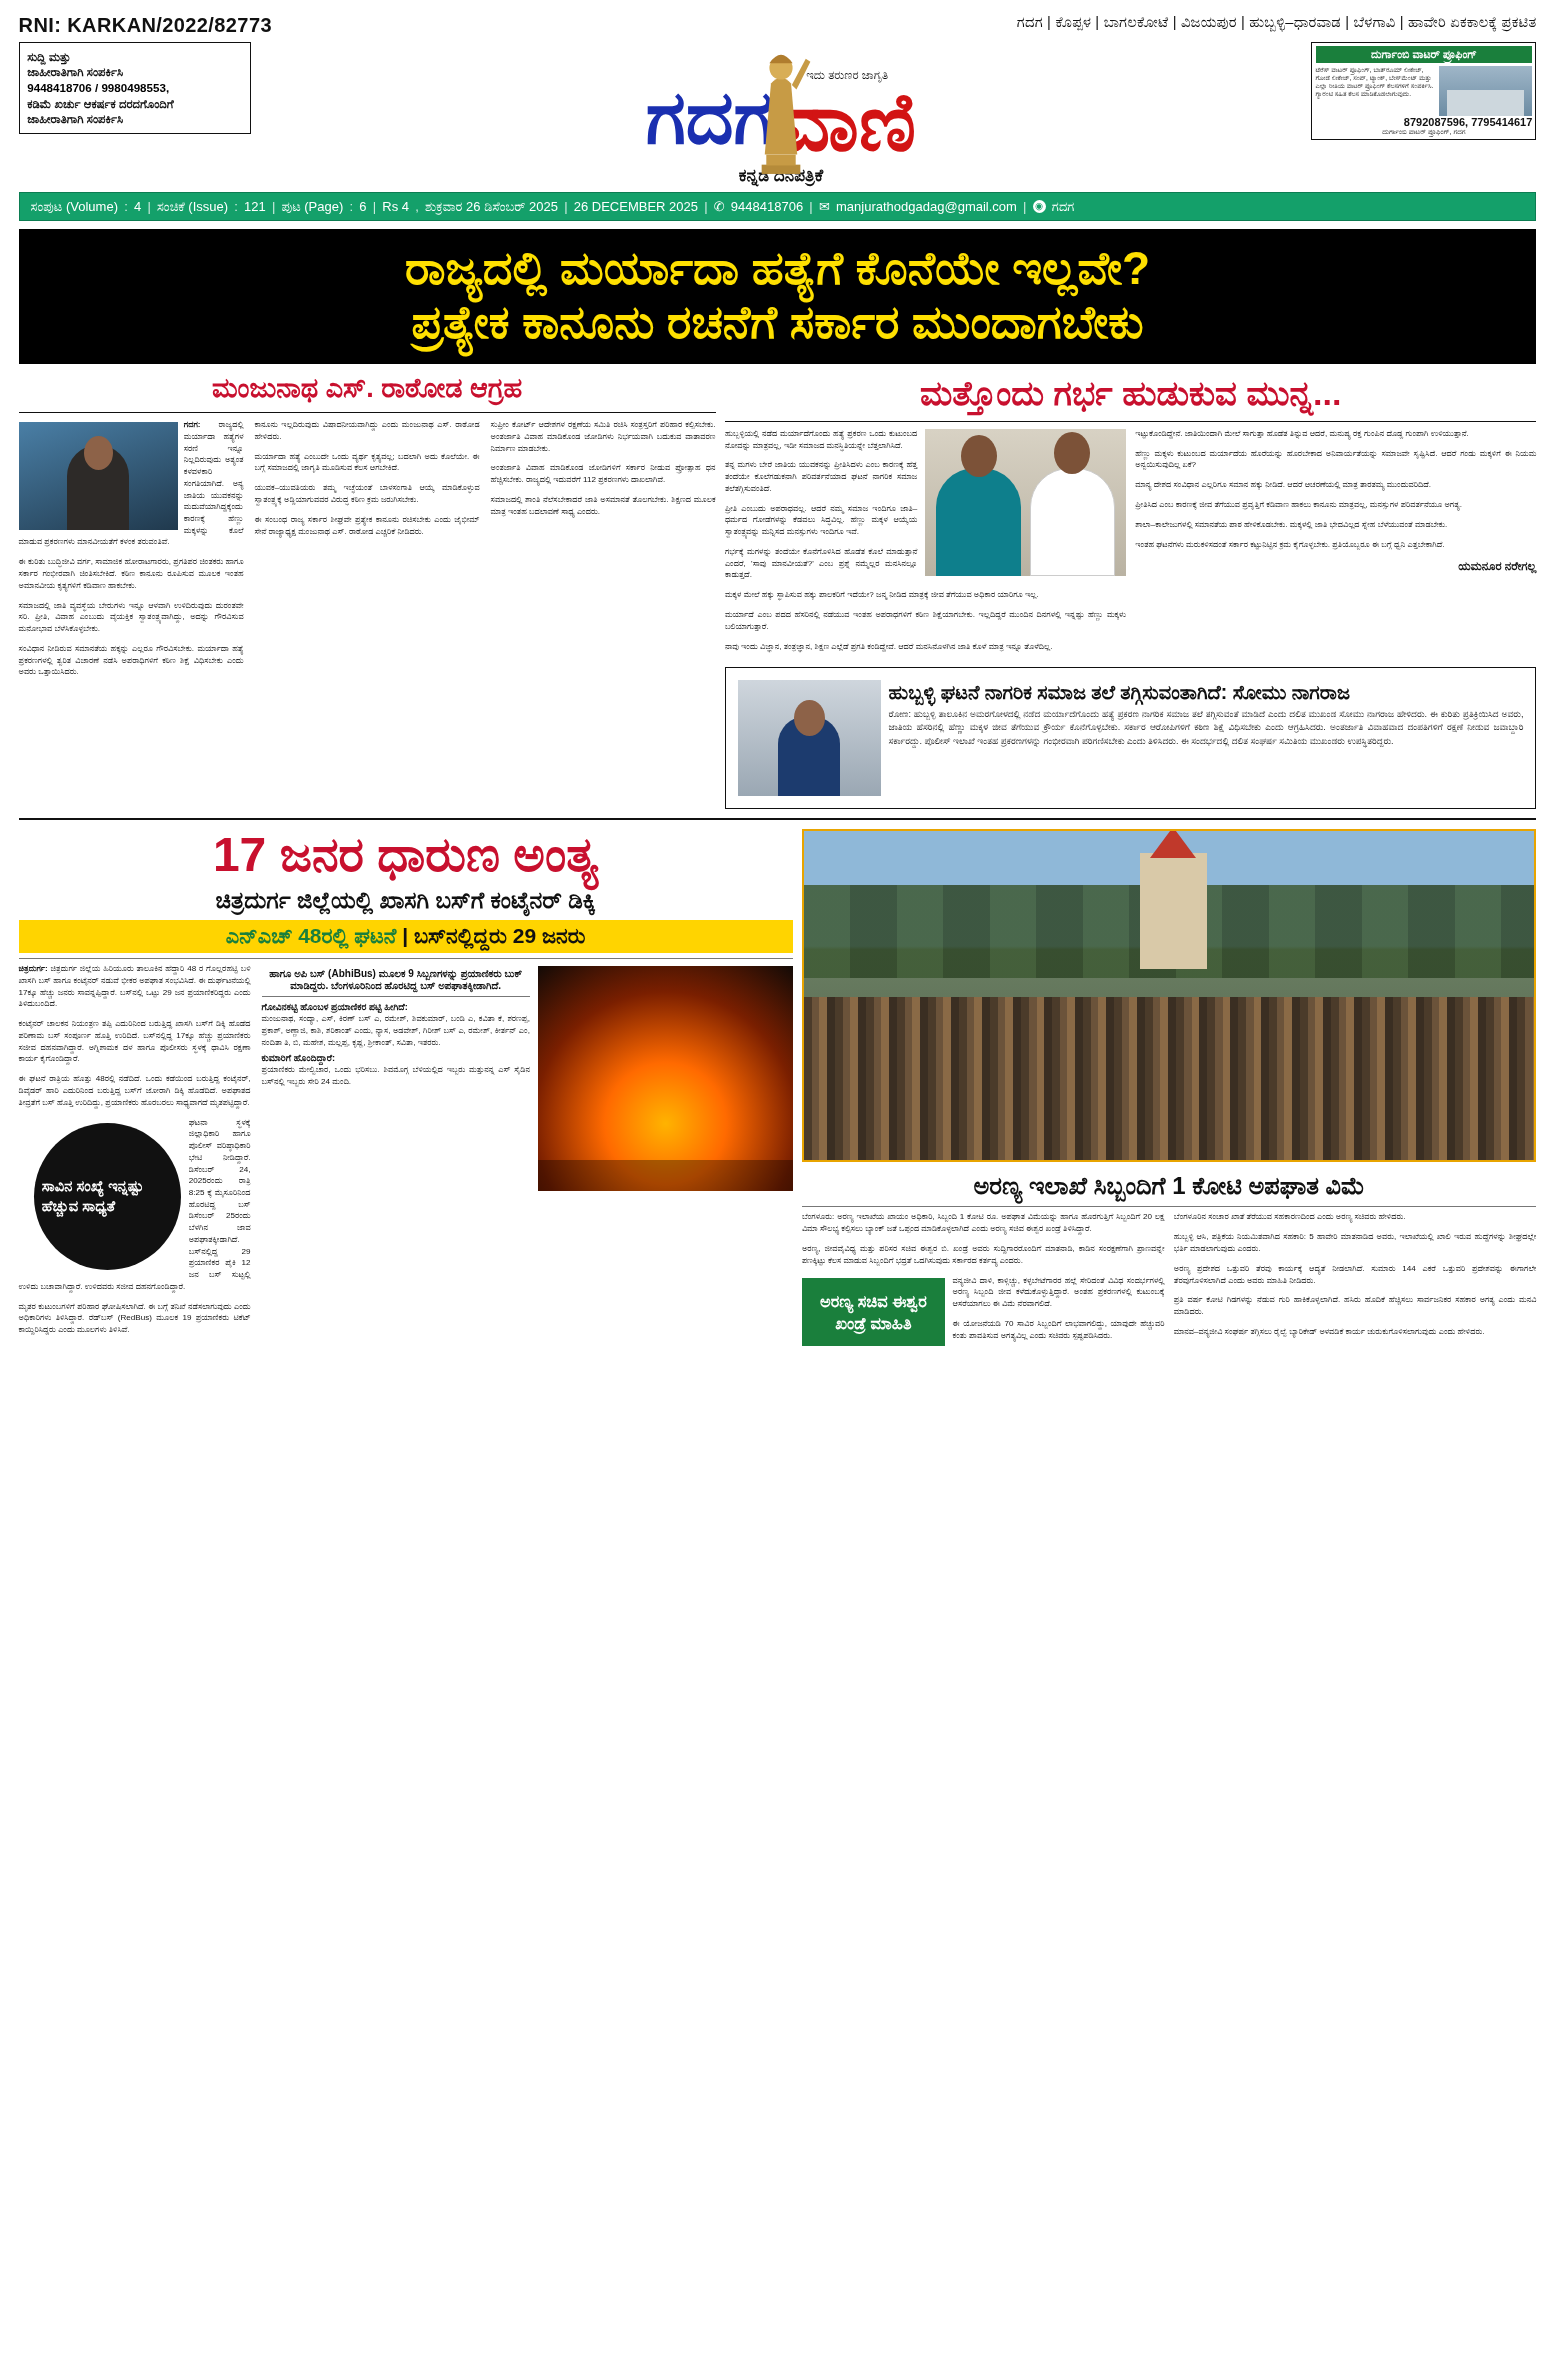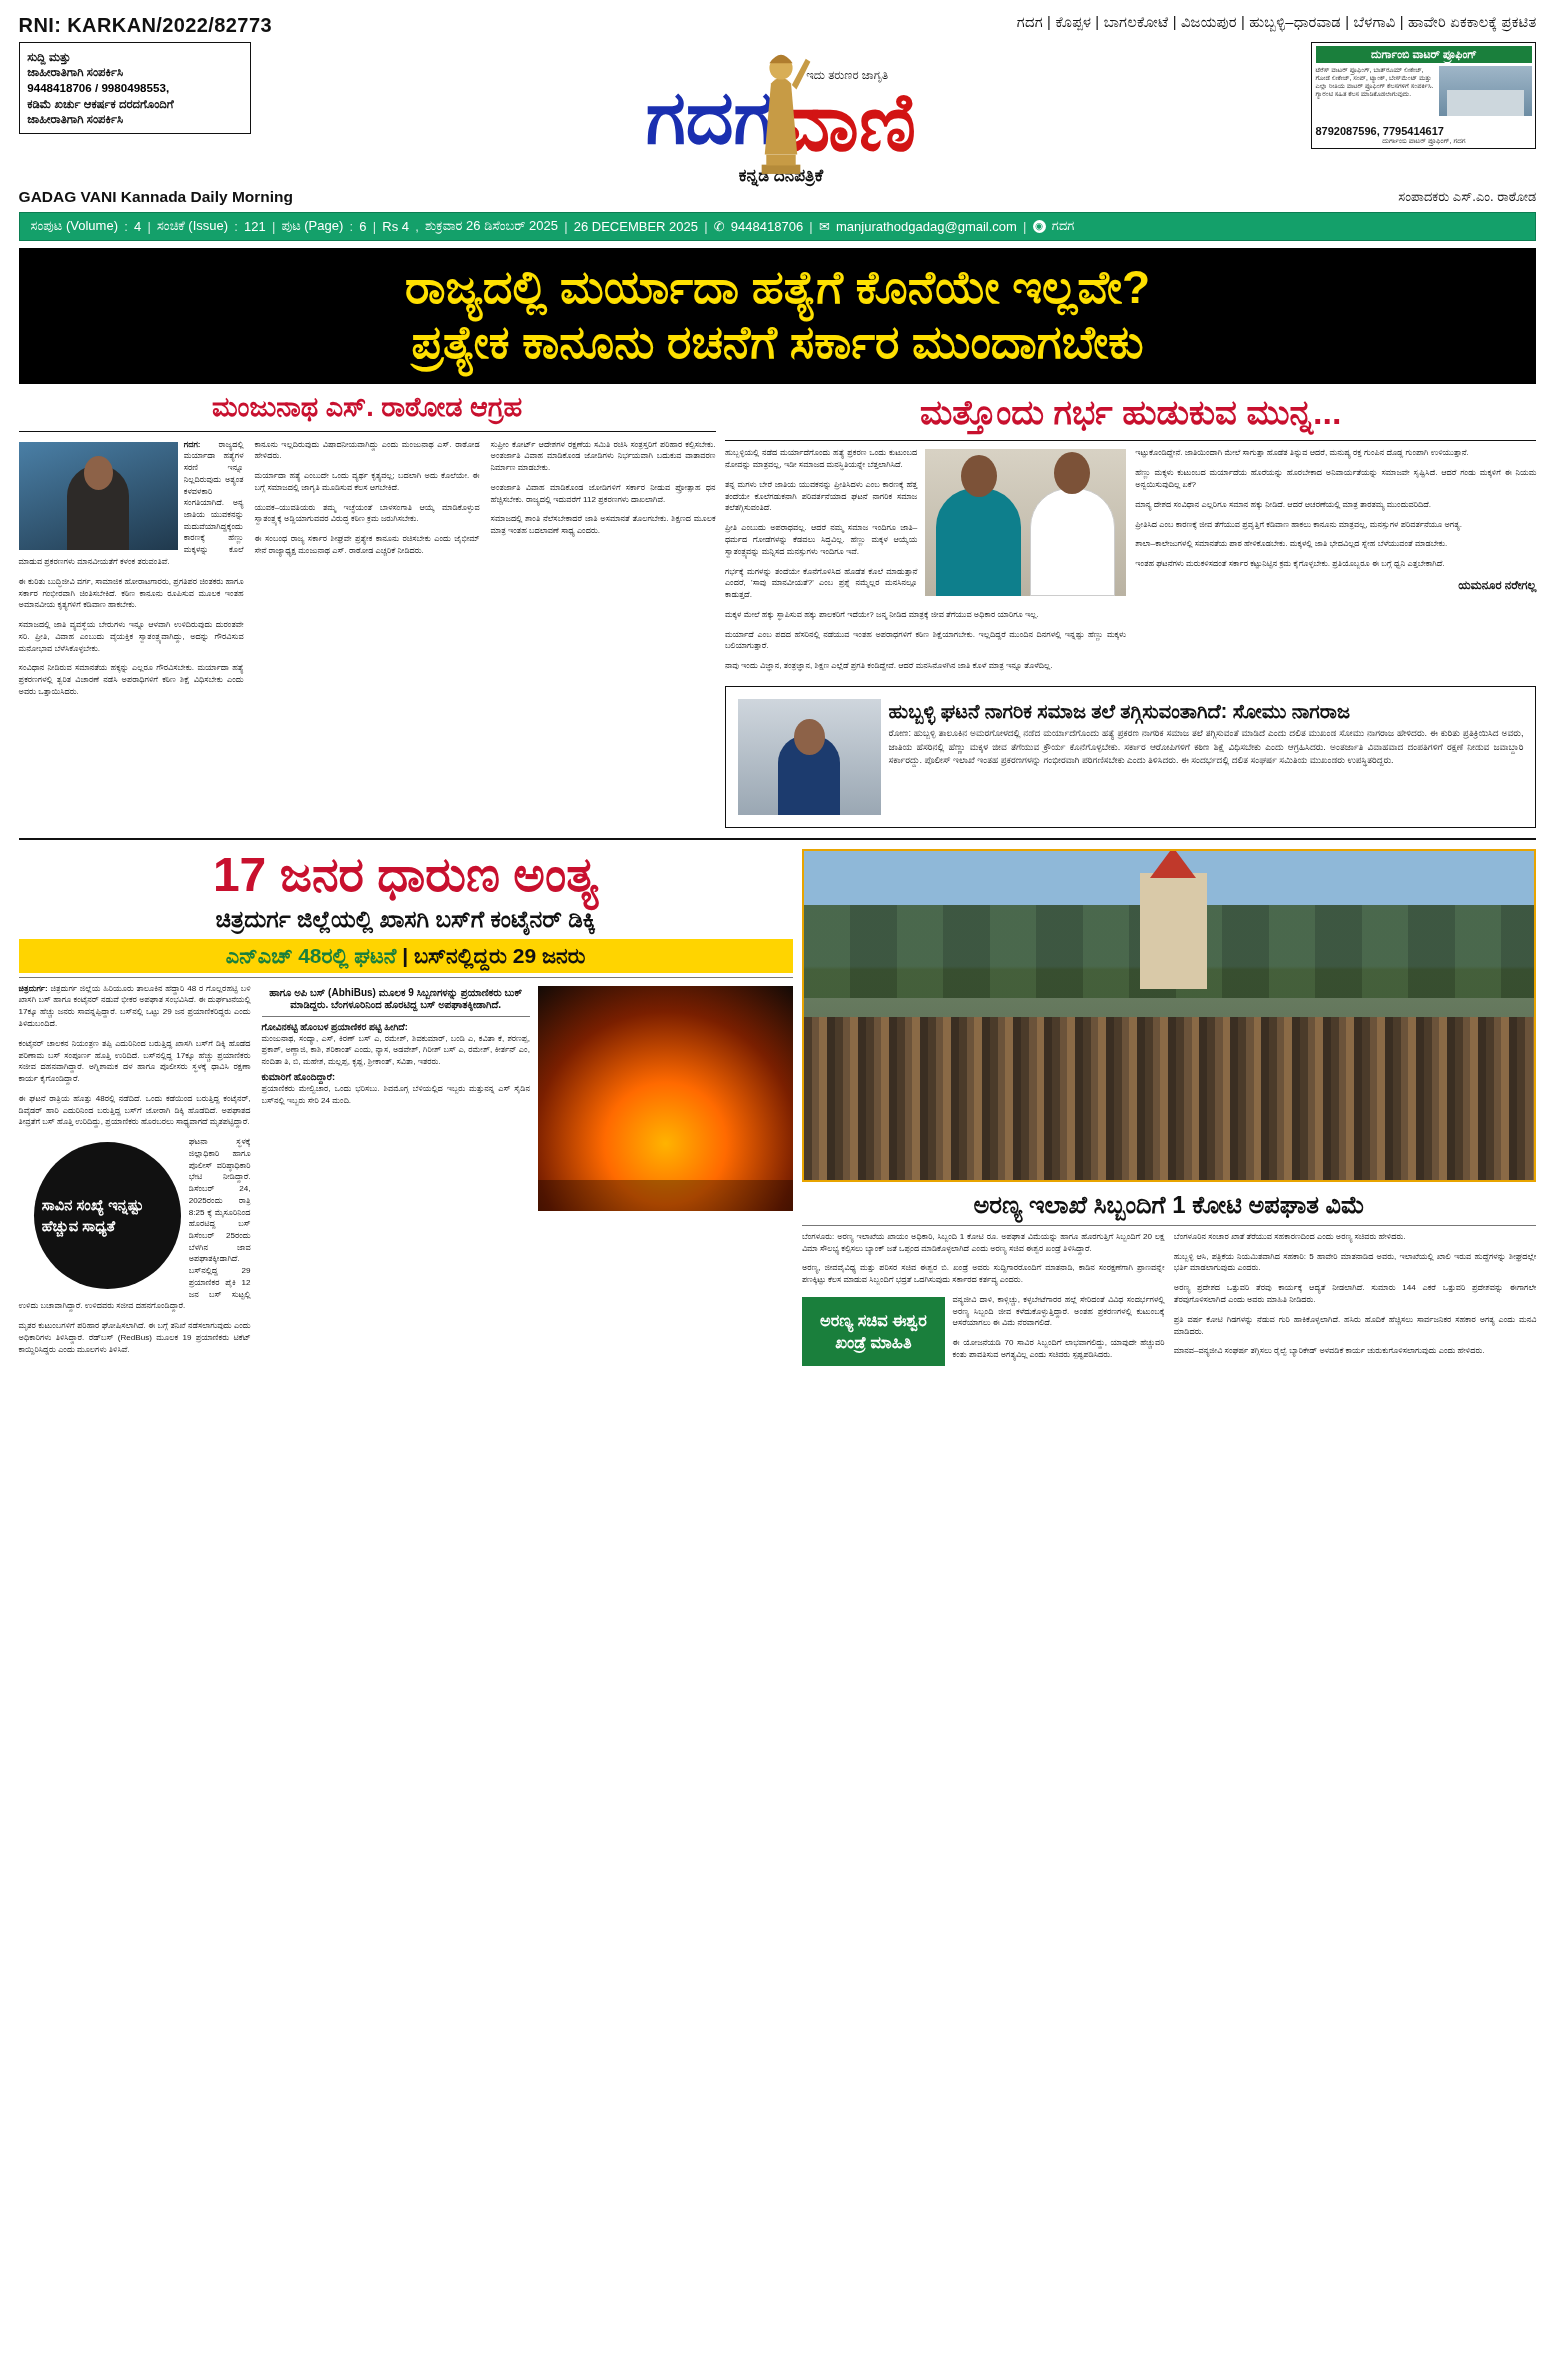--- a/index.html
+++ b/index.html
@@ -41,21 +41,21 @@
   }
   .tagline-sm { font-size:11.6px; color:#111; margin-top:-4.6px; }
   .tagline { font-size:17px; color:#111; margin-top:3.1px; font-weight:bold;}
 
   .ad-box { width:225px; border:1.5px solid #111; padding:3.1px; }
   .ad-head { background:#1a7f3c; color:#fff; text-align:center; font-size:11px; font-weight:bold; padding:2.3px 0;}
   .ad-body { display:flex; gap:3.1px; margin-top:2.3px; }
   .ad-txt { font-size:6.6px; line-height:1.25; flex:1; }
   .ad-pic { width:93px; height:50px; background:linear-gradient(#9fb6c8,#6c8ca3); position:relative; overflow:hidden;}
   .ad-pic:after{content:"";position:absolute;left:7.7px;bottom:0;width:77px;height:26px;background:#cdd7dd;}
-  .ad-phone { text-align:left; font-size:11px; font-weight:bold; margin-top:9px; }
+  .ad-phone { text-align:right; font-size:11px; font-weight:bold; margin-top:0; }
   .ad-foot { text-align:center; font-size:7px; }
 
   .sub-row { display:flex; justify-content:space-between; align-items:center; margin-top:1.5px; font-size:15.5px; }
   .sub-left { font-weight:bold; }
   .sub-right { font-size:13px; }
 
   .info-bar {
     margin-top:6.2px; background:#14a06a; color:#fff; font-size:13px;
     padding:5.4px 11px; display:flex; align-items:center; gap:6.2px;
     border:0.8px solid #0c7d52;
@@ -217,24 +217,20 @@
       <div class="ad-head">ದುರ್ಗಾಂಬಿ ವಾಟರ್ ಪ್ರೂಫಿಂಗ್</div>
       <div class="ad-body">
         <div class="ad-txt">ಟೆರೆಸ್ ವಾಟರ್ ಪ್ರೂಫಿಂಗ್, ಬಾತ್‌ರೂಮ್ ಲೀಕೇಜ್, ಗೋಡೆ ಲೀಕೇಜ್, ಸಂಪ್, ಟ್ಯಾಂಕ್, ಬೇಸ್‌ಮೆಂಟ್ ಮತ್ತು ಎಲ್ಲಾ ರೀತಿಯ ವಾಟರ್ ಪ್ರೂಫಿಂಗ್ ಕೆಲಸಗಳಿಗೆ ಸಂಪರ್ಕಿಸಿ. ಗ್ಯಾರಂಟಿ ಸಹಿತ ಕೆಲಸ ಮಾಡಿಕೊಡಲಾಗುವುದು.</div>
         <div class="ad-pic"></div>
       </div>
       <div class="ad-phone">8792087596, 7795414617</div>
       <div class="ad-foot">ದುರ್ಗಾಂಬಿ ವಾಟರ್ ಪ್ರೂಫಿಂಗ್, ಗದಗ</div>
     </div>
   </div>
 
-  <div class="sub-row">
-    <div class="sub-left">GADAG VANI Kannada Daily Morning</div>
-    <div class="sub-right">ಸಂಪಾದಕರು ಎಸ್.ಎಂ. ರಾಠೋಡ</div>
-  </div>
 
   <div class="info-bar">
     <span>ಸಂಪುಟ (Volume)</span>
     <span class="sep">:</span>
     <span>4</span>
     <span class="sep">|</span>
     <span>ಸಂಚಿಕೆ (Issue)</span>
     <span class="sep">:</span>
     <span>121</span>
     <span class="sep">|</span>

